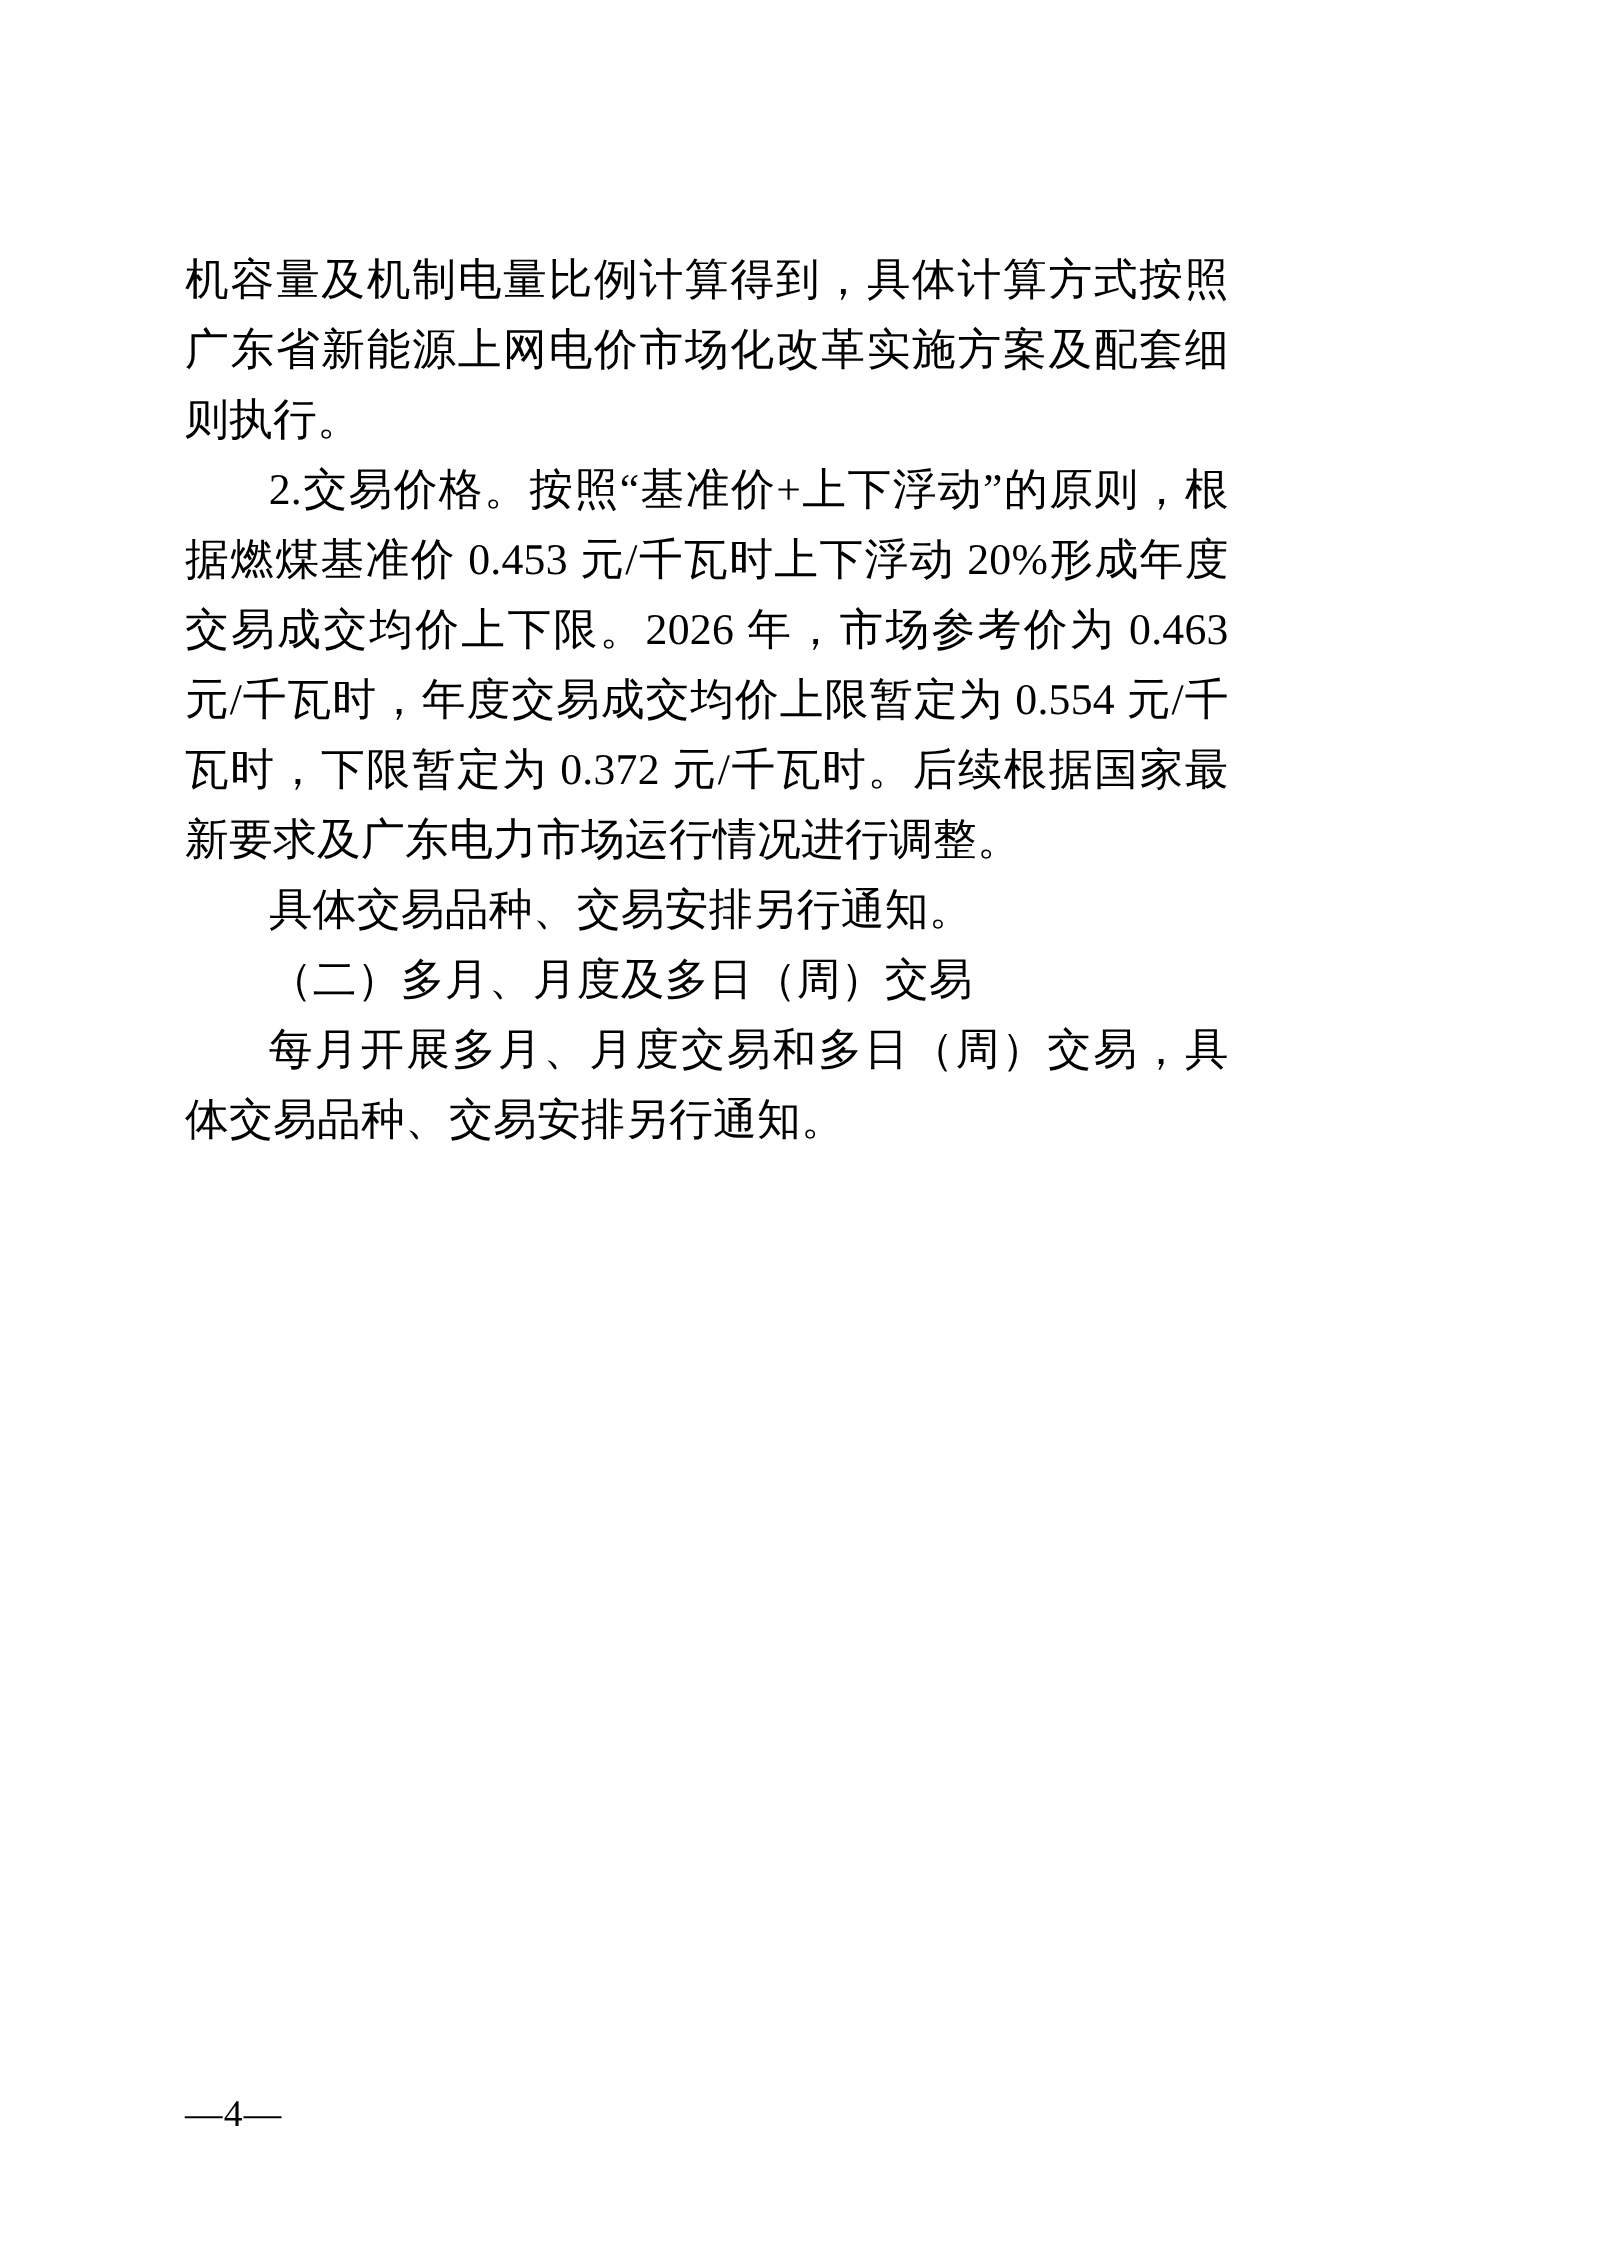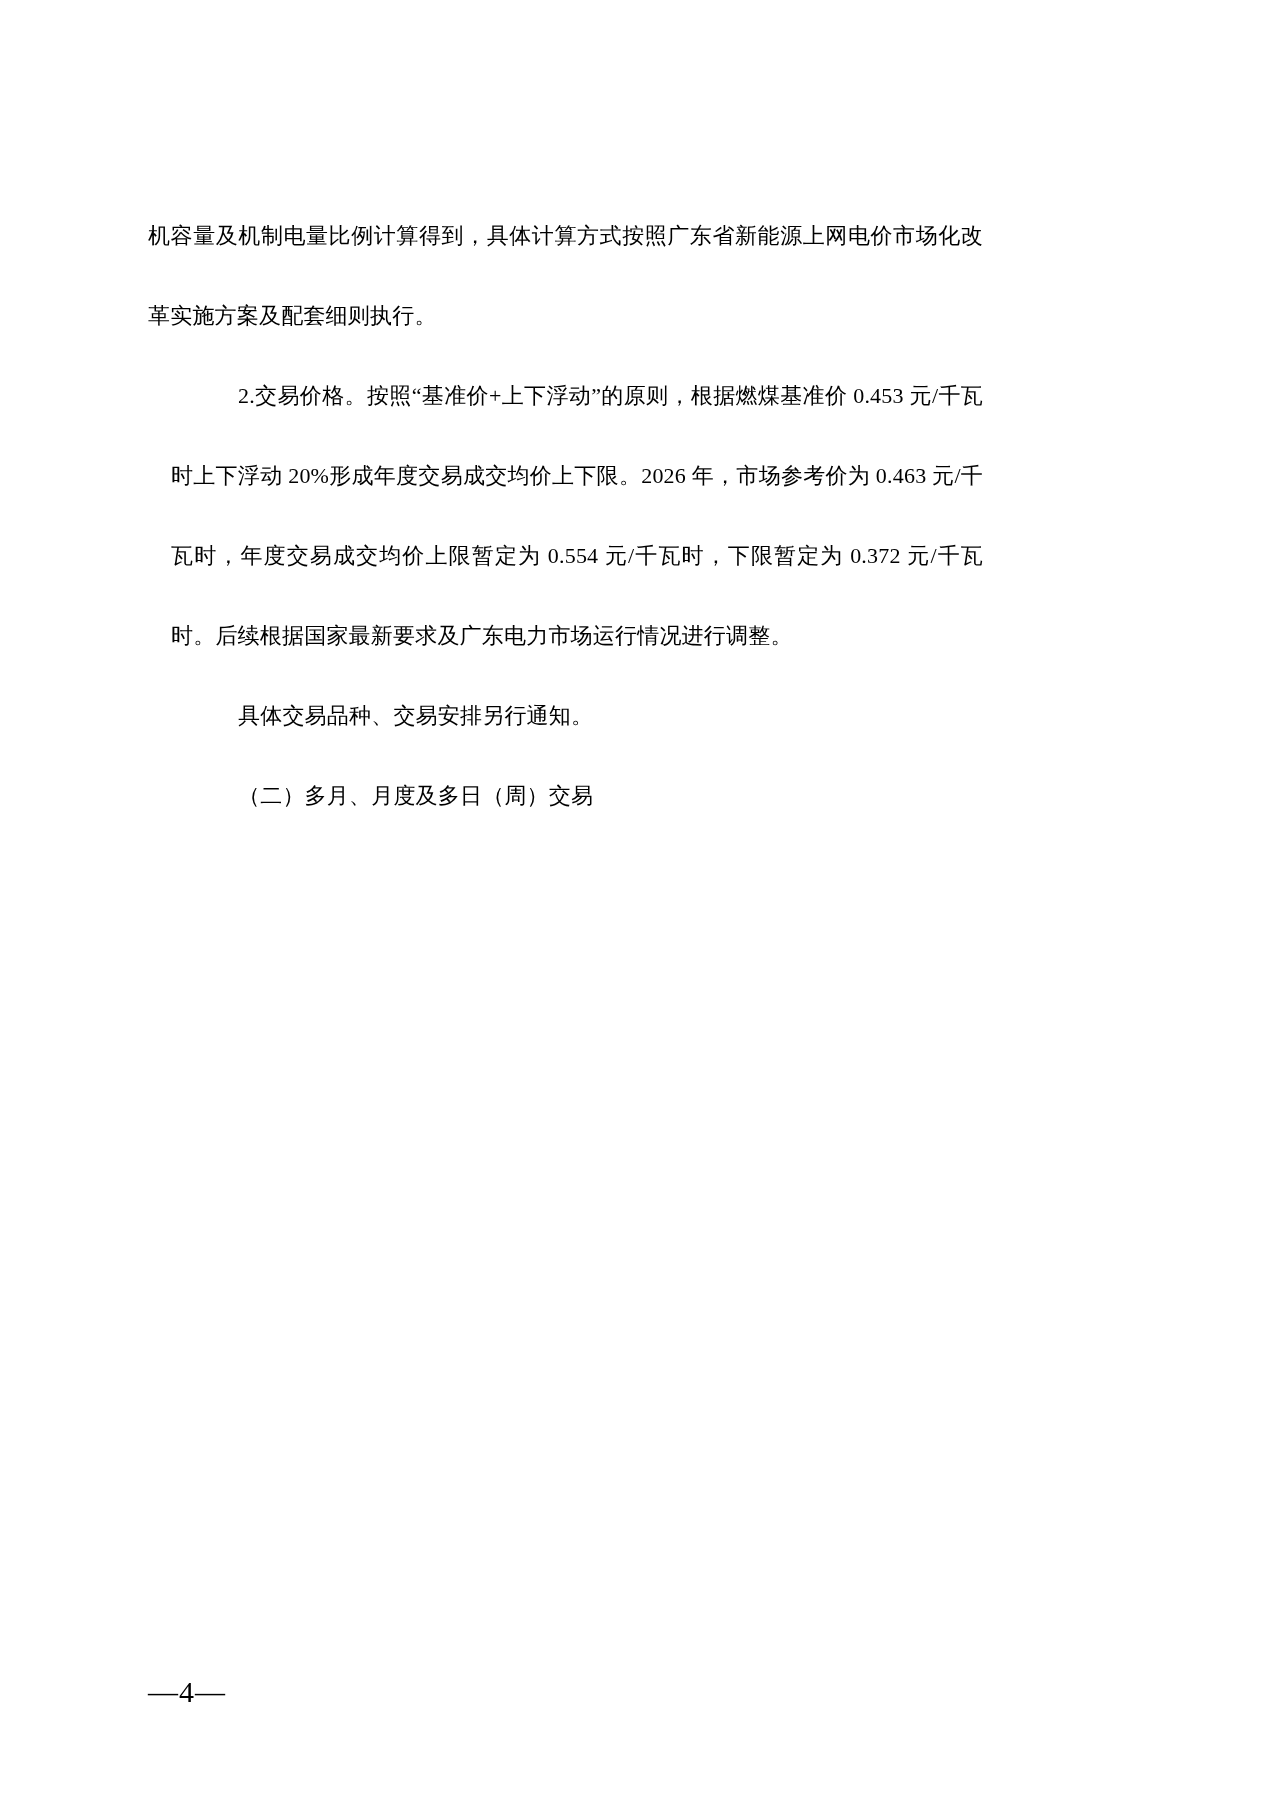--- a/index.html
+++ b/index.html
@@ -23,47 +23,47 @@
     height: 1810px;
     background: #ffffff;
   }
   .content {
     position: absolute;
     left: 148px;
     top: 196px;
     width: 835px;
   }
   .para {
-    font-size: 22px;
-    line-height: 80px;
+    font-size: 35px;
+    line-height: 56px;
     letter-spacing: 0.2px;
     text-align: justify;
     text-justify: inter-ideograph;
     margin: 0;
     text-indent: 0;
     word-break: break-all;
   }
   .indent {
     text-indent: 67px;
-    margin-left: 23px;
   }
   .page-number {
     position: absolute;
     left: 148px;
     top: 1672px;
     font-size: 30px;
     line-height: 40px;
     letter-spacing: 1px;
     color: #000000;
   }
 </style>
 </head>
 <body>
 
 <div class="page">
   <div class="content">
     <p class="para">机容量及机制电量比例计算得到，具体计算方式按照广东省新能源上网电价市场化改革实施方案及配套细则执行。</p>
     <p class="para indent">2.交易价格。按照“基准价+上下浮动”的原则，根据燃煤基准价 0.453 元/千瓦时上下浮动 20%形成年度交易成交均价上下限。2026 年，市场参考价为 0.463 元/千瓦时，年度交易成交均价上限暂定为 0.554 元/千瓦时，下限暂定为 0.372 元/千瓦时。后续根据国家最新要求及广东电力市场运行情况进行调整。</p>
     <p class="para indent">具体交易品种、交易安排另行通知。</p>
     <p class="para indent">（二）多月、月度及多日（周）交易</p>
+    <p class="para indent">每月开展多月、月度交易和多日（周）交易，具体交易品种、交易安排另行通知。</p>
   </div>
   <div class="page-number">—4—</div>
 </div>
 
 </body></html>

